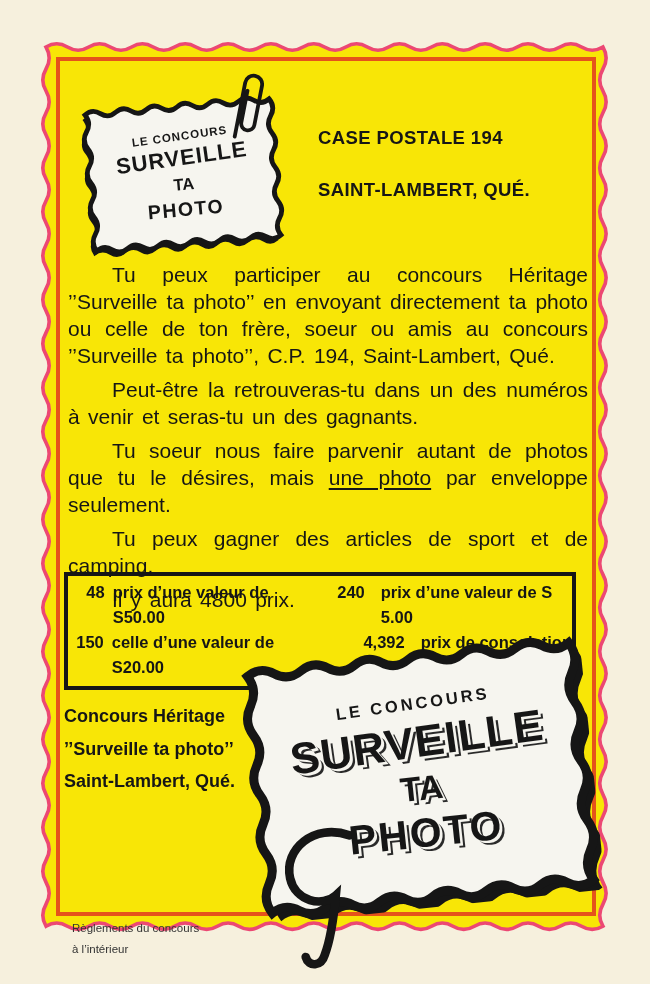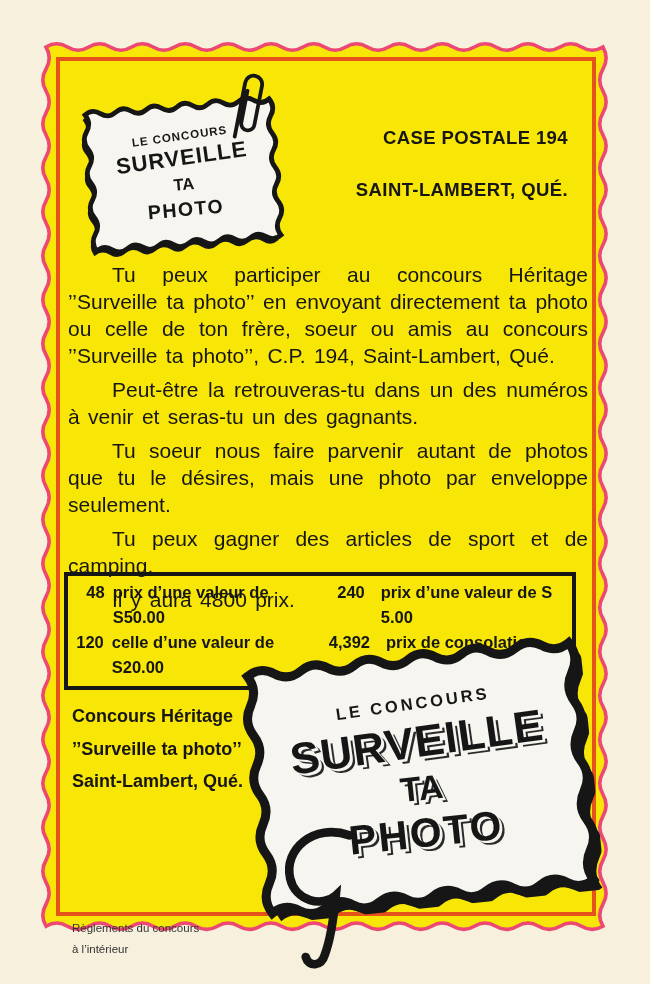--- a/index.html
+++ b/index.html
@@ -37,38 +37,38 @@
   .b-kicker{font-size:16.5px;letter-spacing:3px;margin-top:-6px;transform:rotate(-2deg);}
   .b-l2{font-size:44px;letter-spacing:1px;margin-top:4px;transform:rotate(-2deg);}
   .b-l3{font-size:34px;margin-top:2px;}
   .b-l4{font-size:41px;letter-spacing:2px;margin-top:2px;}
   .b-l2,.b-l3,.b-l4{text-shadow:2.5px 2.5px 0 var(--sticker),4.5px 4.5px 0 rgba(20,20,20,.9);}
   .hook{position:absolute;left:16px;top:162px;width:100px;height:168px;}
   .hook path{fill:none;stroke:var(--ink);stroke-width:9.5;stroke-linecap:round;}
 
   
   .address-top{position:absolute;left:318px;top:127px;width:250px;z-index:1;
-               text-align:right;font-weight:bold;font-size:18.5px;letter-spacing:.4px;}
+               text-align:left;font-weight:bold;font-size:18.5px;letter-spacing:.4px;}
   .address-top .line2{margin-top:30px;}
 
   .body-copy{position:absolute;left:68px;top:261px;width:520px;z-index:1;
              font-size:21px;line-height:27px;text-align:justify;word-spacing:.12em;}
   .body-copy p{margin:0 0 7px;text-indent:44px;}
-  .body-copy .u{text-underline-offset:3px;}
+  .body-copy .u{text-decoration:underline;text-underline-offset:3px;}
 
   .prize-box{position:absolute;left:64px;top:572px;width:512px;z-index:1;
              border:4px solid var(--ink);display:flex;padding:4px 0 6px;}
-  .prize-col{display:flex;flex-direction:column;}
+  .prize-col{display:flex;flex-direction:column;align-items:flex-end;}
   .prize-col.first{width:250px;}
   .prize-col.second{flex:1;}
   .prize-line{display:flex;font-weight:bold;font-size:16.5px;line-height:25px;}
   .prize-col.first .pnum{width:38px;text-align:right;margin-right:8px;}
   .prize-col.second .pnum{width:52px;text-align:right;margin-right:16px;}
 
-  .address-bottom{position:absolute;left:72px;top:700px;width:220px;z-index:1;
+  .address-bottom{position:absolute;left:64px;top:700px;width:220px;z-index:1;
                   font-weight:bold;font-size:18px;line-height:32.5px;}
   .footer-note{position:absolute;left:72px;top:918px;z-index:1;
                font-size:11.5px;line-height:21px;color:var(--footer-ink);}
 </style>
 </head>
 <body>
 
 <div class="page">
 
   <svg class="frame" width="650" height="984" viewBox="0 0 650 984">
@@ -105,21 +105,21 @@
     <p>Il y aura 4800 prix.</p>
   </div>
 
   <div class="prize-box">
     <div class="prize-col first">
       <div class="prize-line">
         <span class="pnum">48</span>
         <span class="ptext">prix d’une valeur de S50.00</span>
       </div>
       <div class="prize-line">
-        <span class="pnum">120</span>
+        <span class="pnum">150</span>
         <span class="ptext">celle d’une valeur de S20.00</span>
       </div>
     </div>
     <div class="prize-col second">
       <div class="prize-line">
         <span class="pnum">240</span>
         <span class="ptext">prix d’une valeur de S&nbsp; 5.00</span>
       </div>
       <div class="prize-line">
         <span class="pnum">4,392</span>

